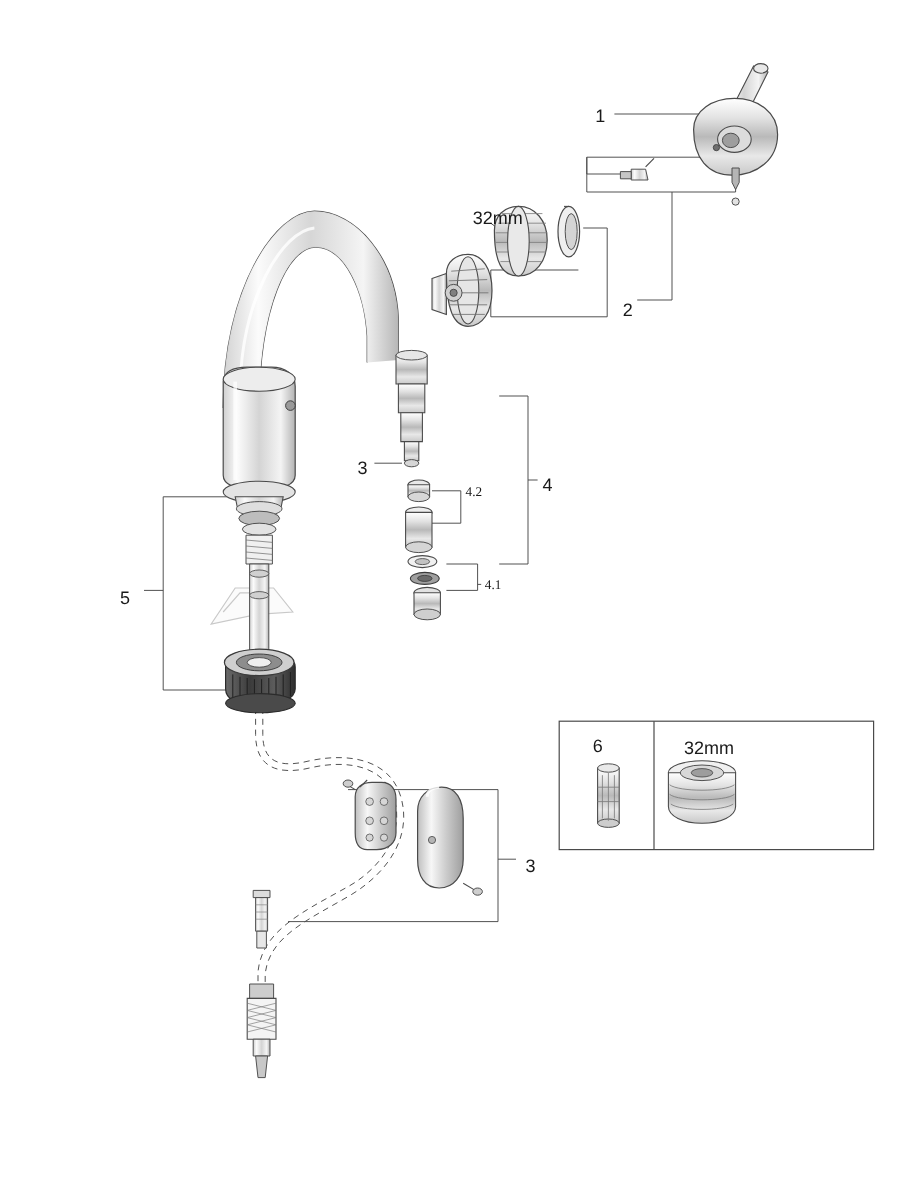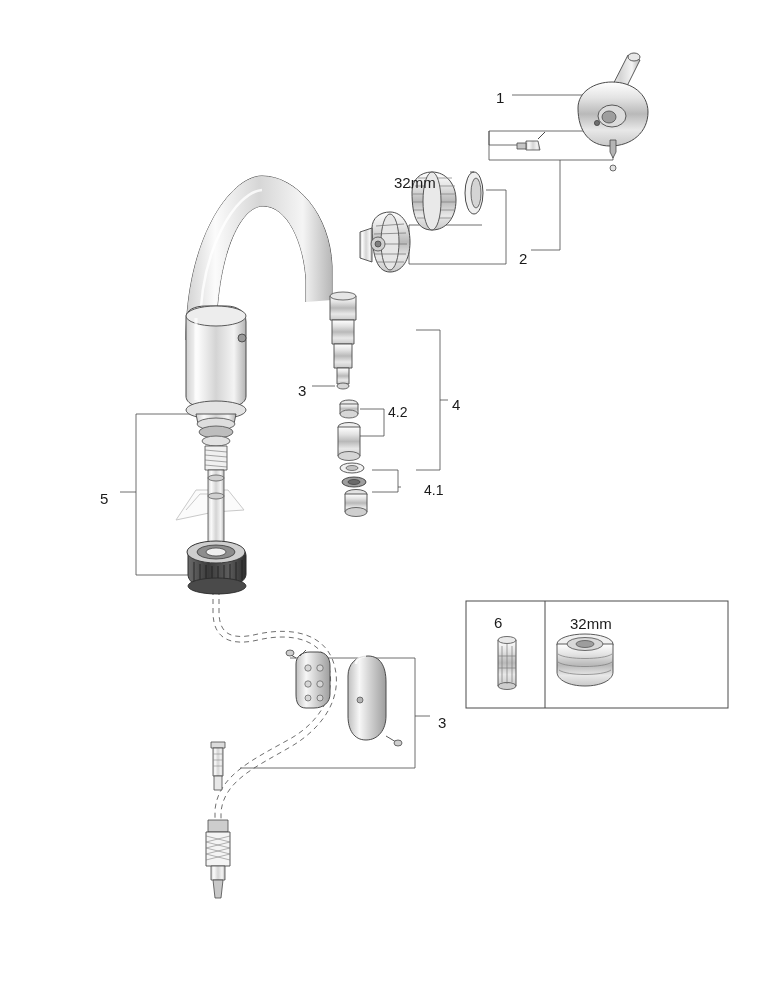--- a/index.html
+++ b/index.html
@@ -26,21 +26,22 @@
     position: absolute;
     font-family: "Liberation Sans", sans-serif;
     color: #1a1a1a;
     white-space: nowrap;
     user-select: none;
   }
   .callout.big {
     font-size: 15px;
   }
   .callout.small {
-    font-size: 14px;
+    font-size: 11px;
+    font-family: Liberation Serif, serif;
   }
   .callout.tiny {
     font-size: 15px;
   }
 </style>
 </head>
 <body>
 
 <div id="page">
 
@@ -324,20 +325,20 @@
       </g>
     </g>
 
   </svg>
 
   <div class="callout big" style="left:496px; top:89px;">1</div>
   <div class="callout big" style="left:519px; top:250px;">2</div>
   <div class="callout big" style="left:298px; top:382px;">3</div>
   <div class="callout big" style="left:452px; top:396px;">4</div>
   <div class="callout small" style="left:388px; top:404px;">4.2</div>
-  <div class="callout small" style="left:424px; top:482px;text-align:right;">4.1</div>
+  <div class="callout small" style="left:404px; top:482px;text-align:right;">4.1</div>
   <div class="callout big" style="left:100px; top:490px;">5</div>
   <div class="callout big" style="left:438px; top:714px;">3</div>
   <div class="callout big" style="left:494px; top:614px;">6</div>
   <div class="callout tiny" style="left:394px; top:174px;">32mm</div>
   <div class="callout tiny" style="left:570px; top:615px;">32mm</div>
 
 </div>
 
 </body></html>

